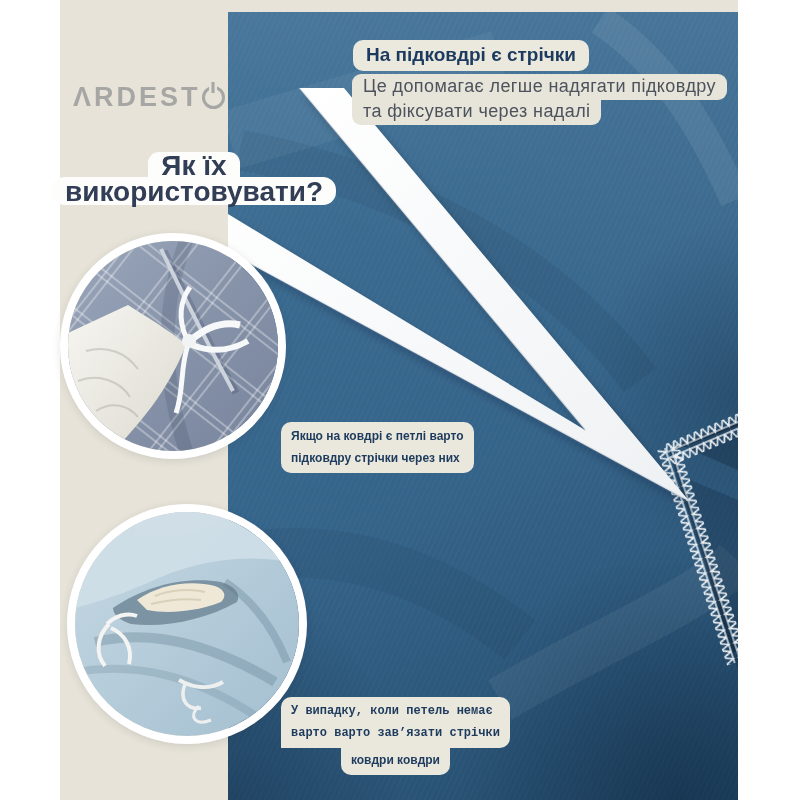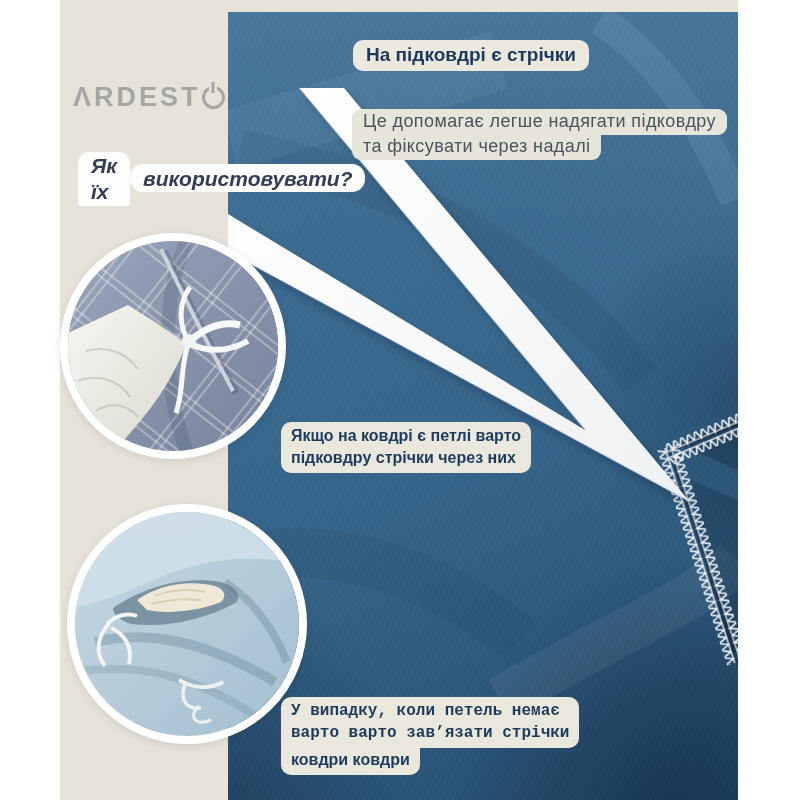--- a/index.html
+++ b/index.html
@@ -19,38 +19,38 @@
 
   .logo{position:absolute;left:73px;top:34px;display:flex;align-items:center;
         color:#a6a6a4;font-weight:bold;font-size:27px;letter-spacing:3px;margin-top:48px;}
   .power{display:inline-block;position:relative;width:17px;height:17px;margin-left:1px;
          border:3px solid #a6a6a4;border-radius:50%;}
   .power::before{content:"";position:absolute;left:50%;top:-7px;transform:translateX(-50%);
          width:3px;height:11px;background:#a6a6a4;box-shadow:0 0 0 2.5px #e7e3d8;}
   .title-pill{position:absolute;left:353px;top:40px;font-size:19px;line-height:24px;
          padding:3px 13px 4px;border-radius:10px;background:#ebe8de;color:#1c3a5e;font-weight:bold;}
   .subtitle{position:absolute;left:352px;top:74px;display:flex;flex-direction:column;align-items:flex-start;
-         font-size:18px;line-height:21px;color:#4d535c;letter-spacing:.4px;margin-top:35px;}
+         font-size:18px;line-height:21px;color:#4d535c;letter-spacing:.4px;}
   .sub-line{background:#e7e4da;padding:2px 11px 3px;width:fit-content;}
   .sub-l1{border-radius:9px 9px 9px 0;}
   .sub-l2{border-radius:0 0 9px 9px;margin-top:-1px;}
 
-  .question{position:absolute;left:78px;top:152px;width:232px;display:flex;flex-direction:row;
-         align-items:center;font-size:21px;line-height:26px;font-weight:bold;color:#323d56;font-style:italic;}
+  .question{position:absolute;left:78px;top:152px;width:232px;display:flex;flex-direction:column;
+         align-items:center;font-size:28px;line-height:26px;font-weight:bold;color:#323d56;}
   .q1{background:#fdfdfc;padding:1px 13px;border-radius:11px 11px 3px 3px;width:fit-content;}
   .q2{background:#fdfdfc;padding:2px 13px 0;border-radius:13px;margin-top:-3px;width:fit-content;}
 
   .circle{position:absolute;border:8px solid #ffffff;border-radius:50%;overflow:hidden;
           box-shadow:0 2px 8px rgba(30,40,60,.12);}
   .c1{left:60px;top:233px;width:210px;height:210px;}
   .c2{left:67px;top:504px;width:224px;height:224px;}
   .circle svg{display:block;}
 
-  .tip{position:absolute;display:flex;flex-direction:column;align-items:flex-start;
-       font-size:16px;line-height:22px;font-weight:bold;color:#1d3b5d;}
+  .tip{position:absolute;display:flex;flex-direction:column;align-items:center;
+       font-size:12px;line-height:22px;font-weight:bold;color:#1d3b5d;}
   .tip1{left:281px;top:422px;}
   .tip2{left:281px;top:697px;}
   .tip .p{background:#eae7dd;padding:3px 10px 4px;width:fit-content;}
   .tip1 .pa{border-radius:10px;}
   .tip2 .pa{border-radius:10px 10px 10px 0;font-family:Liberation Mono, monospace;}
   .tip2 .pb{border-radius:0 0 10px 10px;margin-top:-2px;}
 </style>
 </head>
 <body>
 

